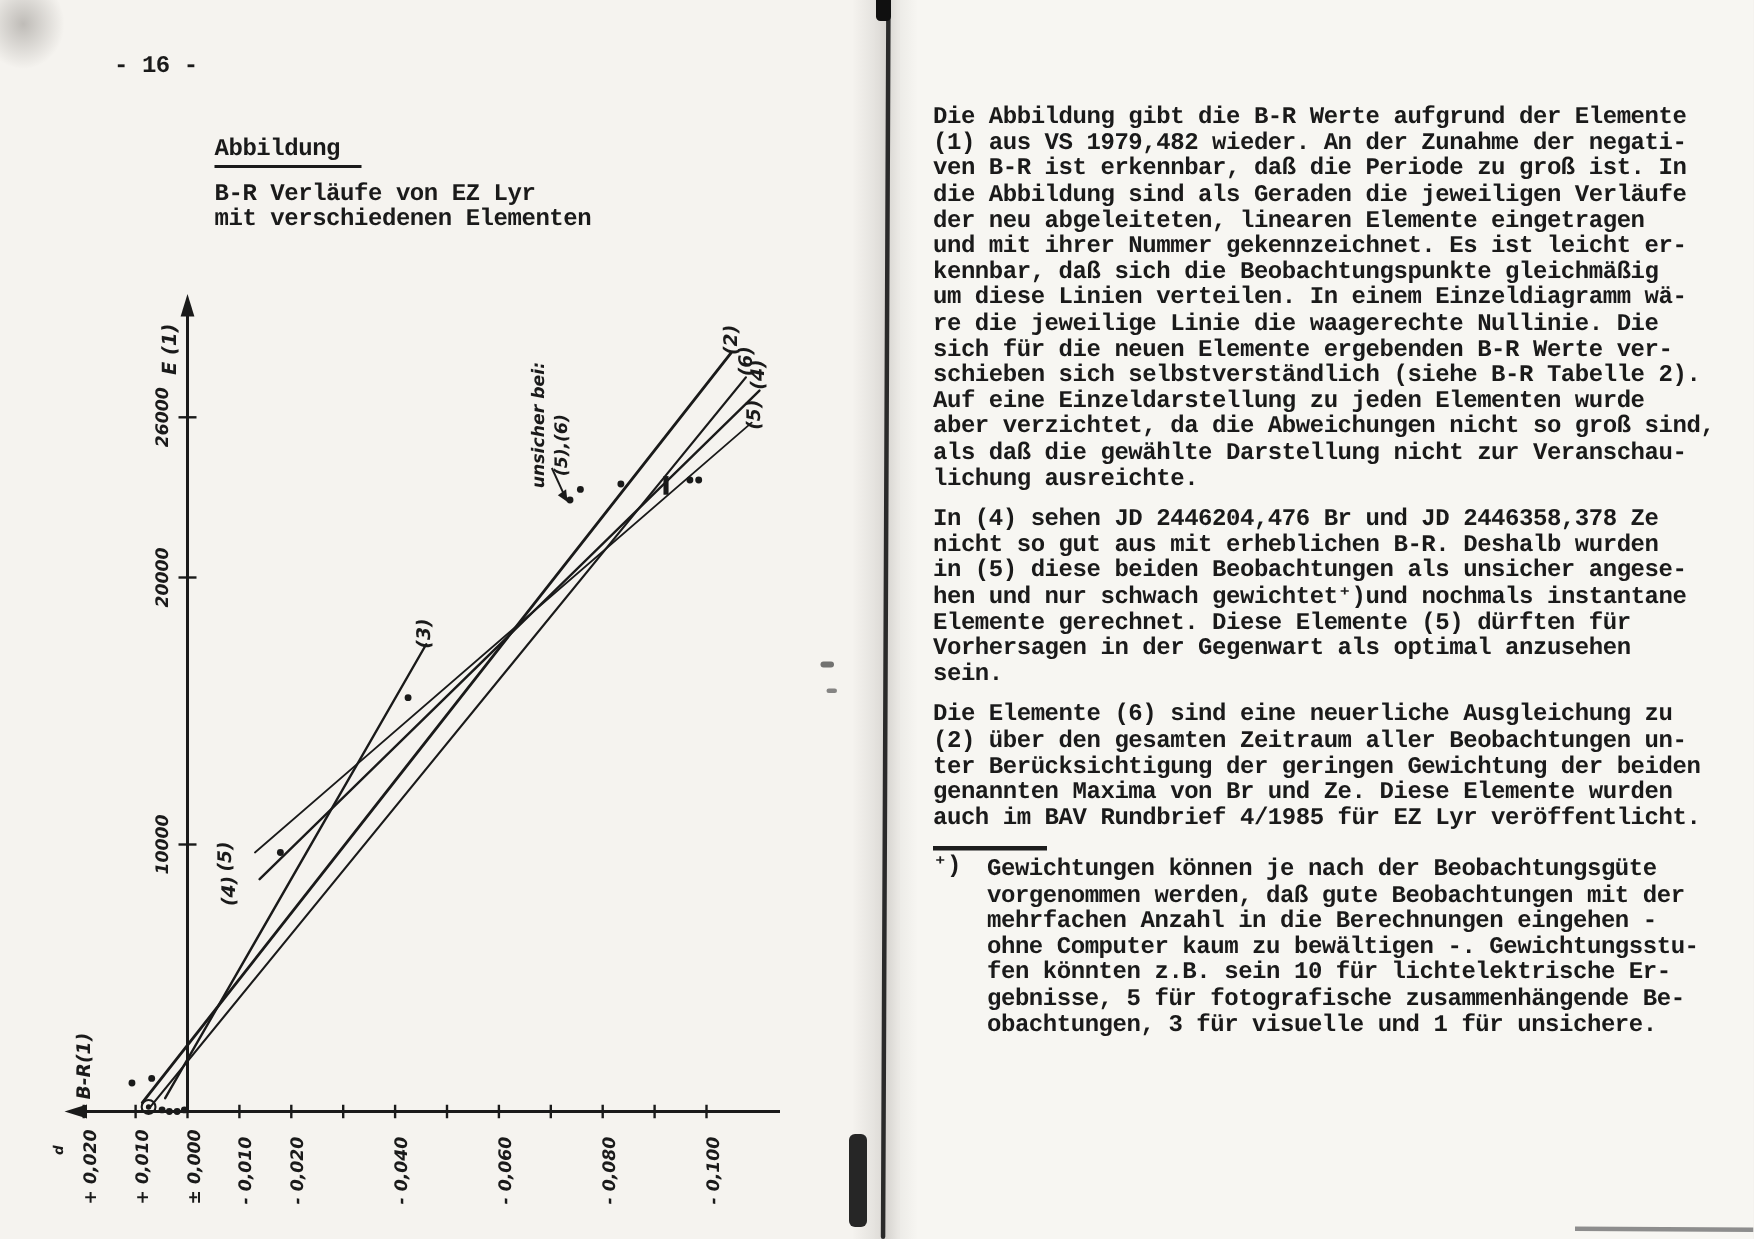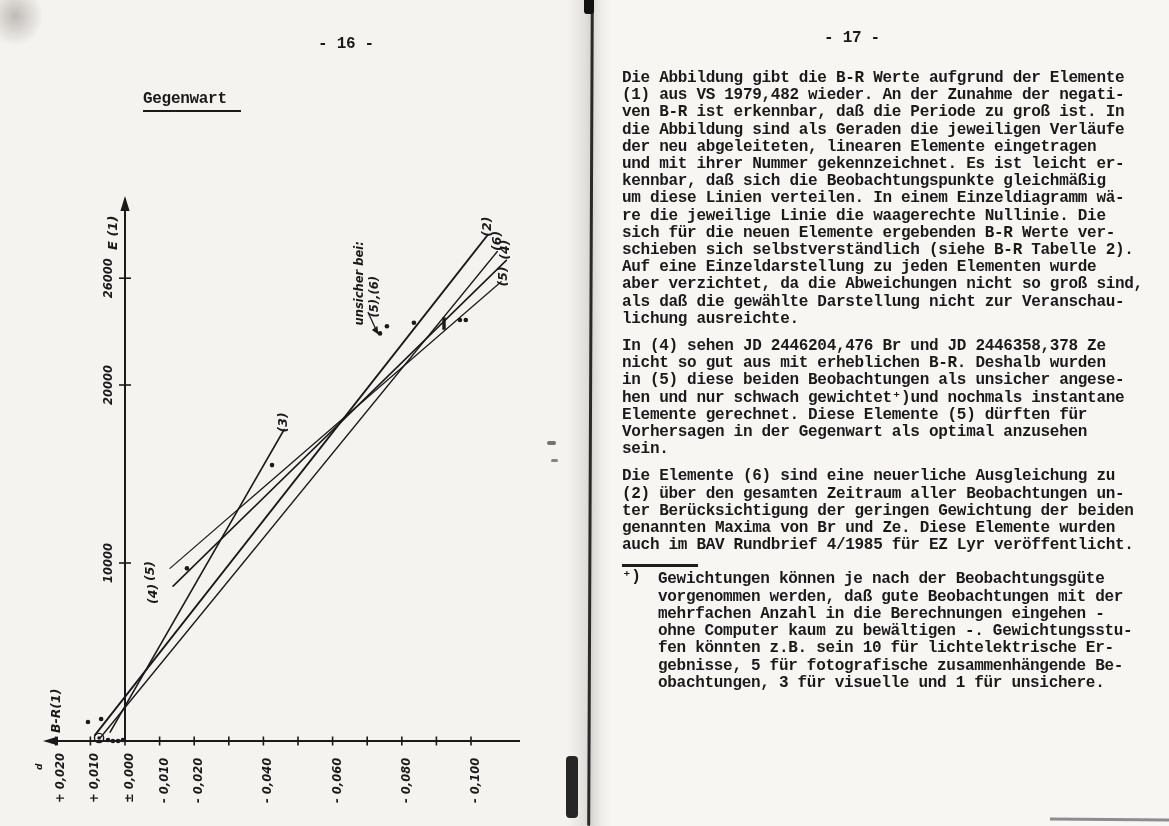--- a/index.html
+++ b/index.html
@@ -6,21 +6,21 @@
   body{
     width:1169px;height:826px;position:relative;overflow:hidden;
     background:#f4f2ee;
     font-family:"Liberation Mono","DejaVu Sans Mono",monospace;
     color:#1a1a1a;
   }
   .page{position:absolute;top:0;bottom:0;}
   .page-left{left:0;width:583px;background:#f5f3ef;}
   .page-right{left:600px;right:0;background:#f7f6f2;}
   .typed{font-weight:700;font-size:16px;line-height:17.2px;letter-spacing:-0.3px;white-space:pre;}
-  .pagenum{position:absolute;text-align:center;}
+  .pagenum{position:absolute;text-align:left;}
   .para{margin:0 0 10px 0;font-family:Liberation Mono, monospace;}
   .figure-head{display:inline-block;border-bottom:2.5px solid #1a1a1a;padding:0 14px 2px 0;}
   .footnote-sep{width:76px;height:3px;background:#1d1d1d;margin:6px 0 4px 0;}
   .footnote-body{position:relative;padding-left:36px;}
   .fn-marker{position:absolute;left:0;top:-2px;}
   
   .gutter-shade{position:absolute;left:568px;top:0;width:44px;height:826px;
     background:linear-gradient(90deg,rgba(60,55,50,0) 0%,rgba(60,55,50,0.10) 40%,rgba(60,55,50,0.16) 52%,rgba(60,55,50,0.06) 70%,rgba(60,55,50,0) 100%);}
   .gutter-line{position:absolute;left:589px;top:0;width:2.5px;height:826px;background:#2a2a2a;
     transform:skewX(-0.25deg);border-radius:2px;}
@@ -44,21 +44,23 @@
 <body>
 
 <div class="ghost ghost-left"></div>
 <div class="ghost ghost-left-top"></div>
 <div class="ghost ghost-right"></div>
 
 <div class="page page-left">
   <div class="pagenum typed" style="left:76px;top:36px;width:540px;position:absolute;">- 16 -</div>
 
   <div style="position:absolute;left:143px;top:90px;">
-    <div class="typed figure-head">Gegenwart</div>
+    <div class="typed figure-head">Abbildung</div>
+    <div class="typed" style="margin-top:9px;">B-R Verläufe von EZ Lyr
+mit verschiedenen Elementen</div>
   </div>
 
   <svg id="figure-svg" viewBox="0 0 600 826" width="600" height="826" style="position:absolute;left:0;top:0;">
       <line x1="47" y1="741" x2="520" y2="741" stroke="#1a1a1a" stroke-width="2"></line>
       <polygon points="43,741 58,736.4 58,745.6" fill="#1a1a1a"></polygon>
       <line x1="125" y1="741" x2="125" y2="206" stroke="#1a1a1a" stroke-width="2"></line>
       <polygon points="125,196 120.4,211 129.6,211" fill="#1a1a1a"></polygon>
       <text transform="translate(60,733) rotate(-90)" font-size="12.5" text-anchor="start" class="hand">B-R(1)</text>
       <text transform="translate(42,770) rotate(-90)" font-size="9" text-anchor="start" class="hand">d</text>
       <text transform="translate(117,250) rotate(-90)" font-size="13" text-anchor="start" class="hand">E (1)</text>
@@ -119,21 +121,20 @@
       <circle cx="99.05" cy="737.974" r="4.6" fill="none" stroke="#1a1a1a" stroke-width="1.4"></circle>
       <circle cx="99.05" cy="737.974" r="1.8" fill="#1a1a1a"></circle>
       <text transform="translate(362.85400000000004,325.48) rotate(-90)" font-size="11.5" text-anchor="start" class="hand">unsicher bei:</text>
       <text transform="translate(377.85400000000004,317.48) rotate(-90)" font-size="11.5" text-anchor="start" class="hand">(5),(6)</text>
       <line x1="367.892" y1="312.02" x2="376.88800000000003" y2="331.6" stroke="#1a1a1a" stroke-width="1.3"></line>
       <polygon points="378.38800000000003,334.6 371.88800000000003,330.1 377.38800000000003,326.1" fill="#1a1a1a"></polygon>
     </svg>
 </div>
 
 <div class="page page-right">
-  <div class="pagenum typed" style="left:22px;top:30px;width:460px;position:absolute;">- 17 -</div>
 
   <div style="position:absolute;left:22px;top:70px;width:545px;">
     <div class="typed para">Die Abbildung gibt die B-R Werte aufgrund der Elemente
 (1) aus VS 1979,482 wieder. An der Zunahme der negati-
 ven B-R ist erkennbar, daß die Periode zu groß ist. In
 die Abbildung sind als Geraden die jeweiligen Verläufe
 der neu abgeleiteten, linearen Elemente eingetragen
 und mit ihrer Nummer gekennzeichnet. Es ist leicht er-
 kennbar, daß sich die Beobachtungspunkte gleichmäßig
 um diese Linien verteilen. In einem Einzeldiagramm wä-

